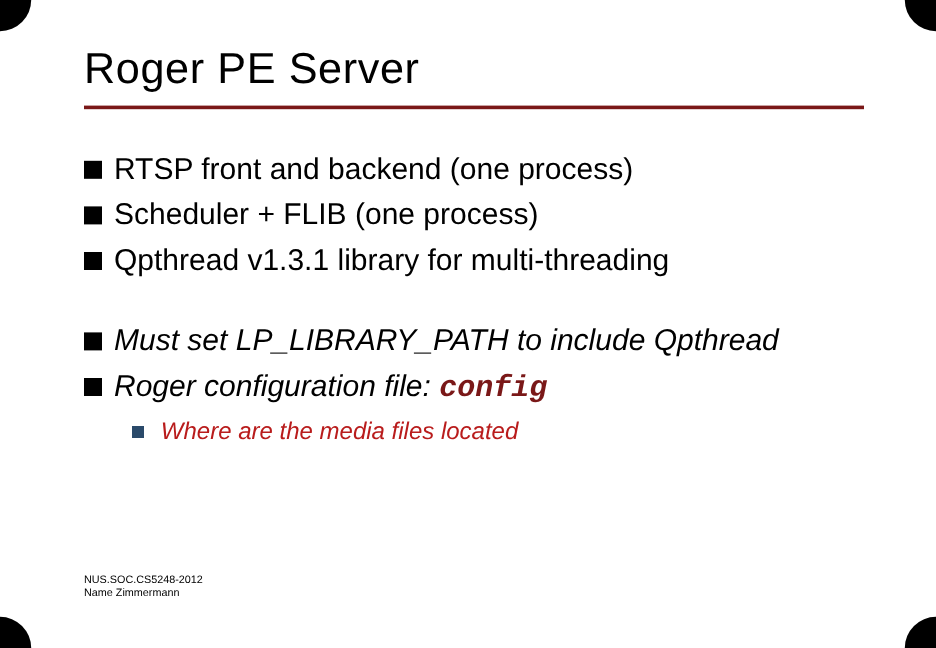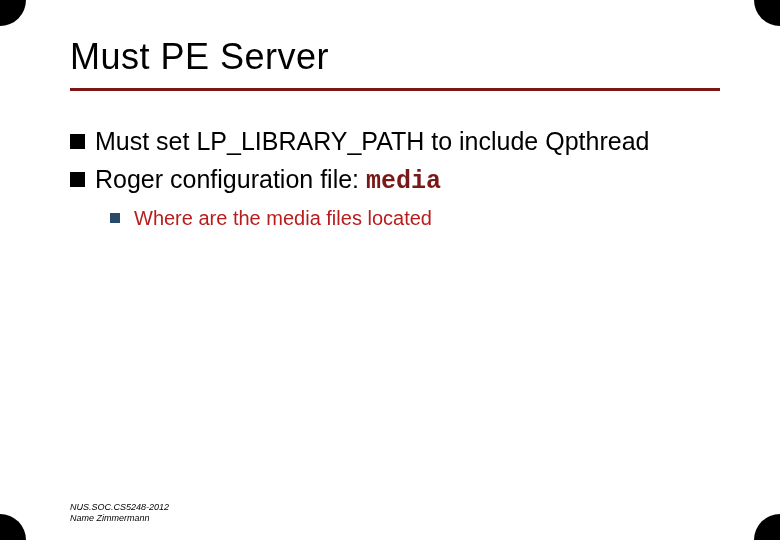--- a/index.html
+++ b/index.html
@@ -75,49 +75,62 @@
   }
   .txt { flex: 1 1 auto; }
   .code {
     font-family: "Courier New", Courier, monospace;
     color: #7a1818;
     font-weight: bold;
   }
   .footer {
     position: absolute;
     left: 70px;
-    bottom: 16px;
+    bottom: 40px;
     font-size: 9px;
     line-height: 1.25;
     color: #000;
-    font-style: italic;
   }
 </style>
 </head>
 <body>
 
 <div class="slide">
   <div class="corner tl"></div>
   <div class="corner tr"></div>
   <div class="corner bl"></div>
   <div class="corner br"></div>
 
-  <h1 class="title">Must PE Server</h1>
+  <h1 class="title">Roger PE Server</h1>
 
   <div class="content">
 
+    <div class="group">
+      <div class="bullet-row lvl1">
+        <span class="sq big"></span>
+        <span class="txt">RTSP front and backend (one process)</span>
+      </div>
+      <div class="bullet-row lvl1">
+        <span class="sq big"></span>
+        <span class="txt">Scheduler + FLIB (one process)</span>
+      </div>
+      <div class="bullet-row lvl1">
+        <span class="sq big"></span>
+        <span class="txt">Qpthread v1.3.1 library for multi-threading</span>
+      </div>
+    </div>
 
     <div class="group">
       <div class="bullet-row lvl1">
         <span class="sq big"></span>
         <span class="txt">Must set LP_LIBRARY_PATH to include Qpthread</span>
       </div>
       <div class="bullet-row lvl1">
         <span class="sq big"></span>
-        <span class="txt"><span>Roger configuration file: </span><span class="code">media</span></span>
+        <span class="txt"><span>Roger configuration file: </span><span class="code">config</span></span>
       </div>
       <div class="bullet-row lvl2">
         <span class="sq small"></span>
         <span class="txt">Where are the media files located</span>
       </div>
     </div>
 
   </div>
 
   <div class="footer">

